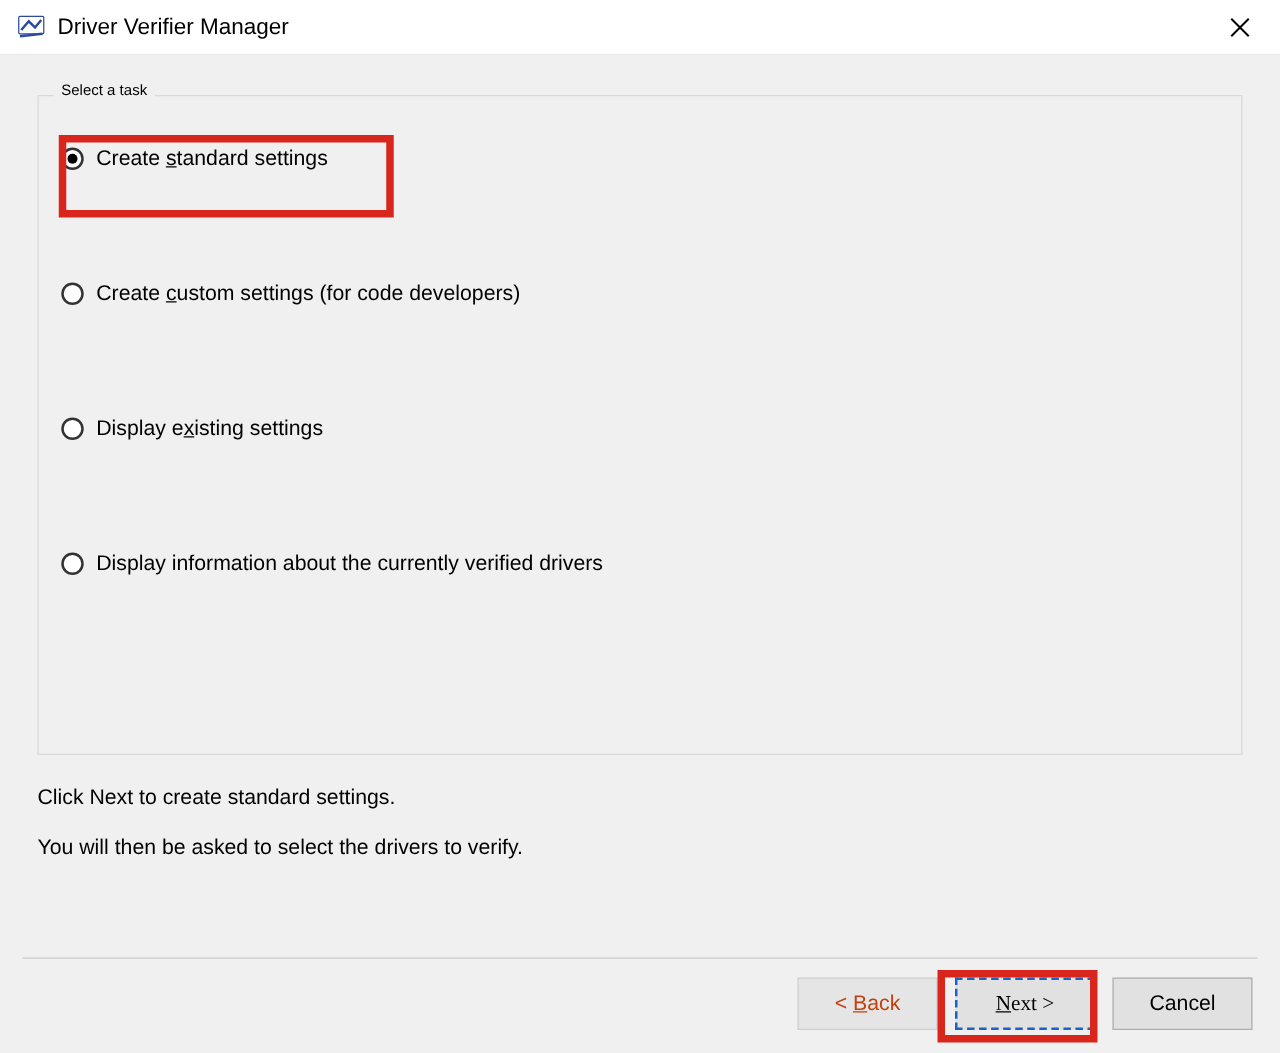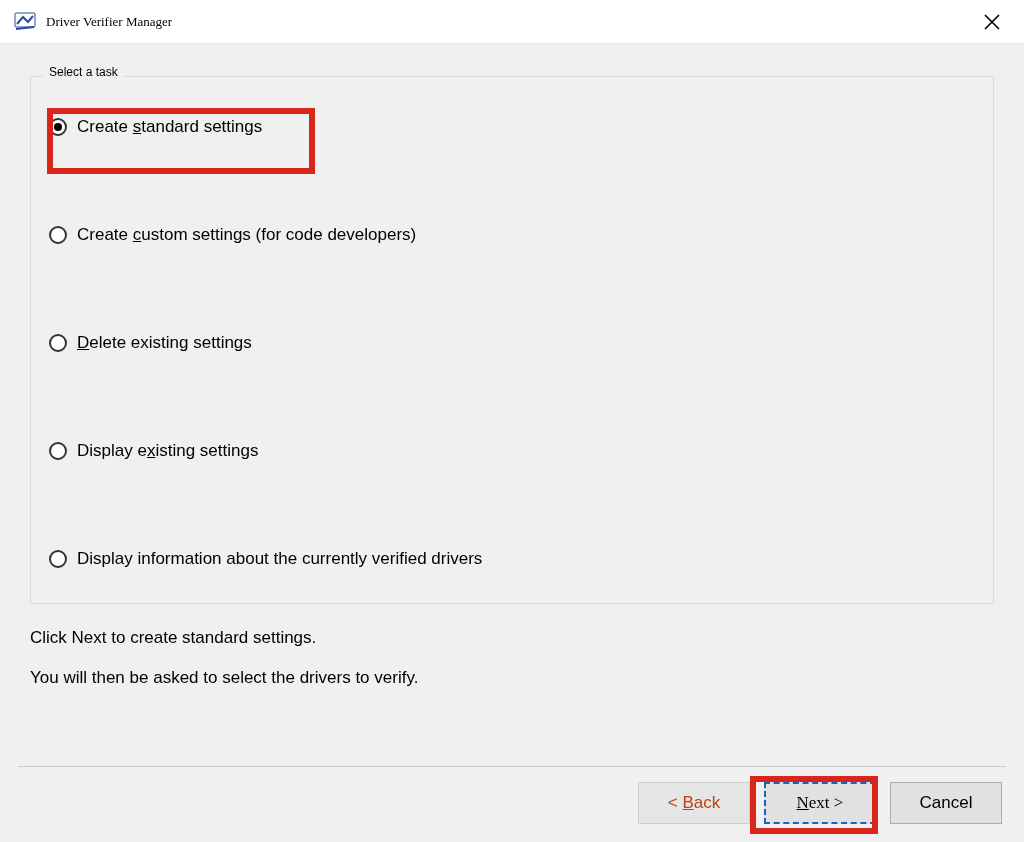--- a/index.html
+++ b/index.html
@@ -26,22 +26,21 @@
   }
   .titlebar .app-icon {
     width: 22px;
     height: 22px;
     margin-right: 10px;
     display: inline-flex;
     align-items: center;
     justify-content: center;
   }
   .titlebar .title-text {
-    font-size: 13px;
-    font-family: Liberation Serif, serif;
+    font-size: 18px;
   }
   .titlebar .spacer { flex: 1; }
   .titlebar .close-btn {
     width: 36px;
     height: 36px;
     display: flex;
     align-items: center;
     justify-content: center;
     cursor: pointer;
   }
@@ -207,26 +206,20 @@
       </span>
     </div>
 
     <div class="radio-row">
       <span class="radio"></span>
       <span class="radio-label">
         <span>Create </span><span class="uline">c</span><span>ustom settings (for code developers)</span>
       </span>
     </div>
 
-    <div class="radio-row">
-      <span class="radio"></span>
-      <span class="radio-label">
-        <span></span><span class="uline">D</span><span>elete existing settings</span>
-      </span>
-    </div>
 
     <div class="radio-row">
       <span class="radio"></span>
       <span class="radio-label">
         <span>Display e</span><span class="uline">x</span><span>isting settings</span>
       </span>
     </div>
 
     <div class="radio-row">
       <span class="radio"></span>

